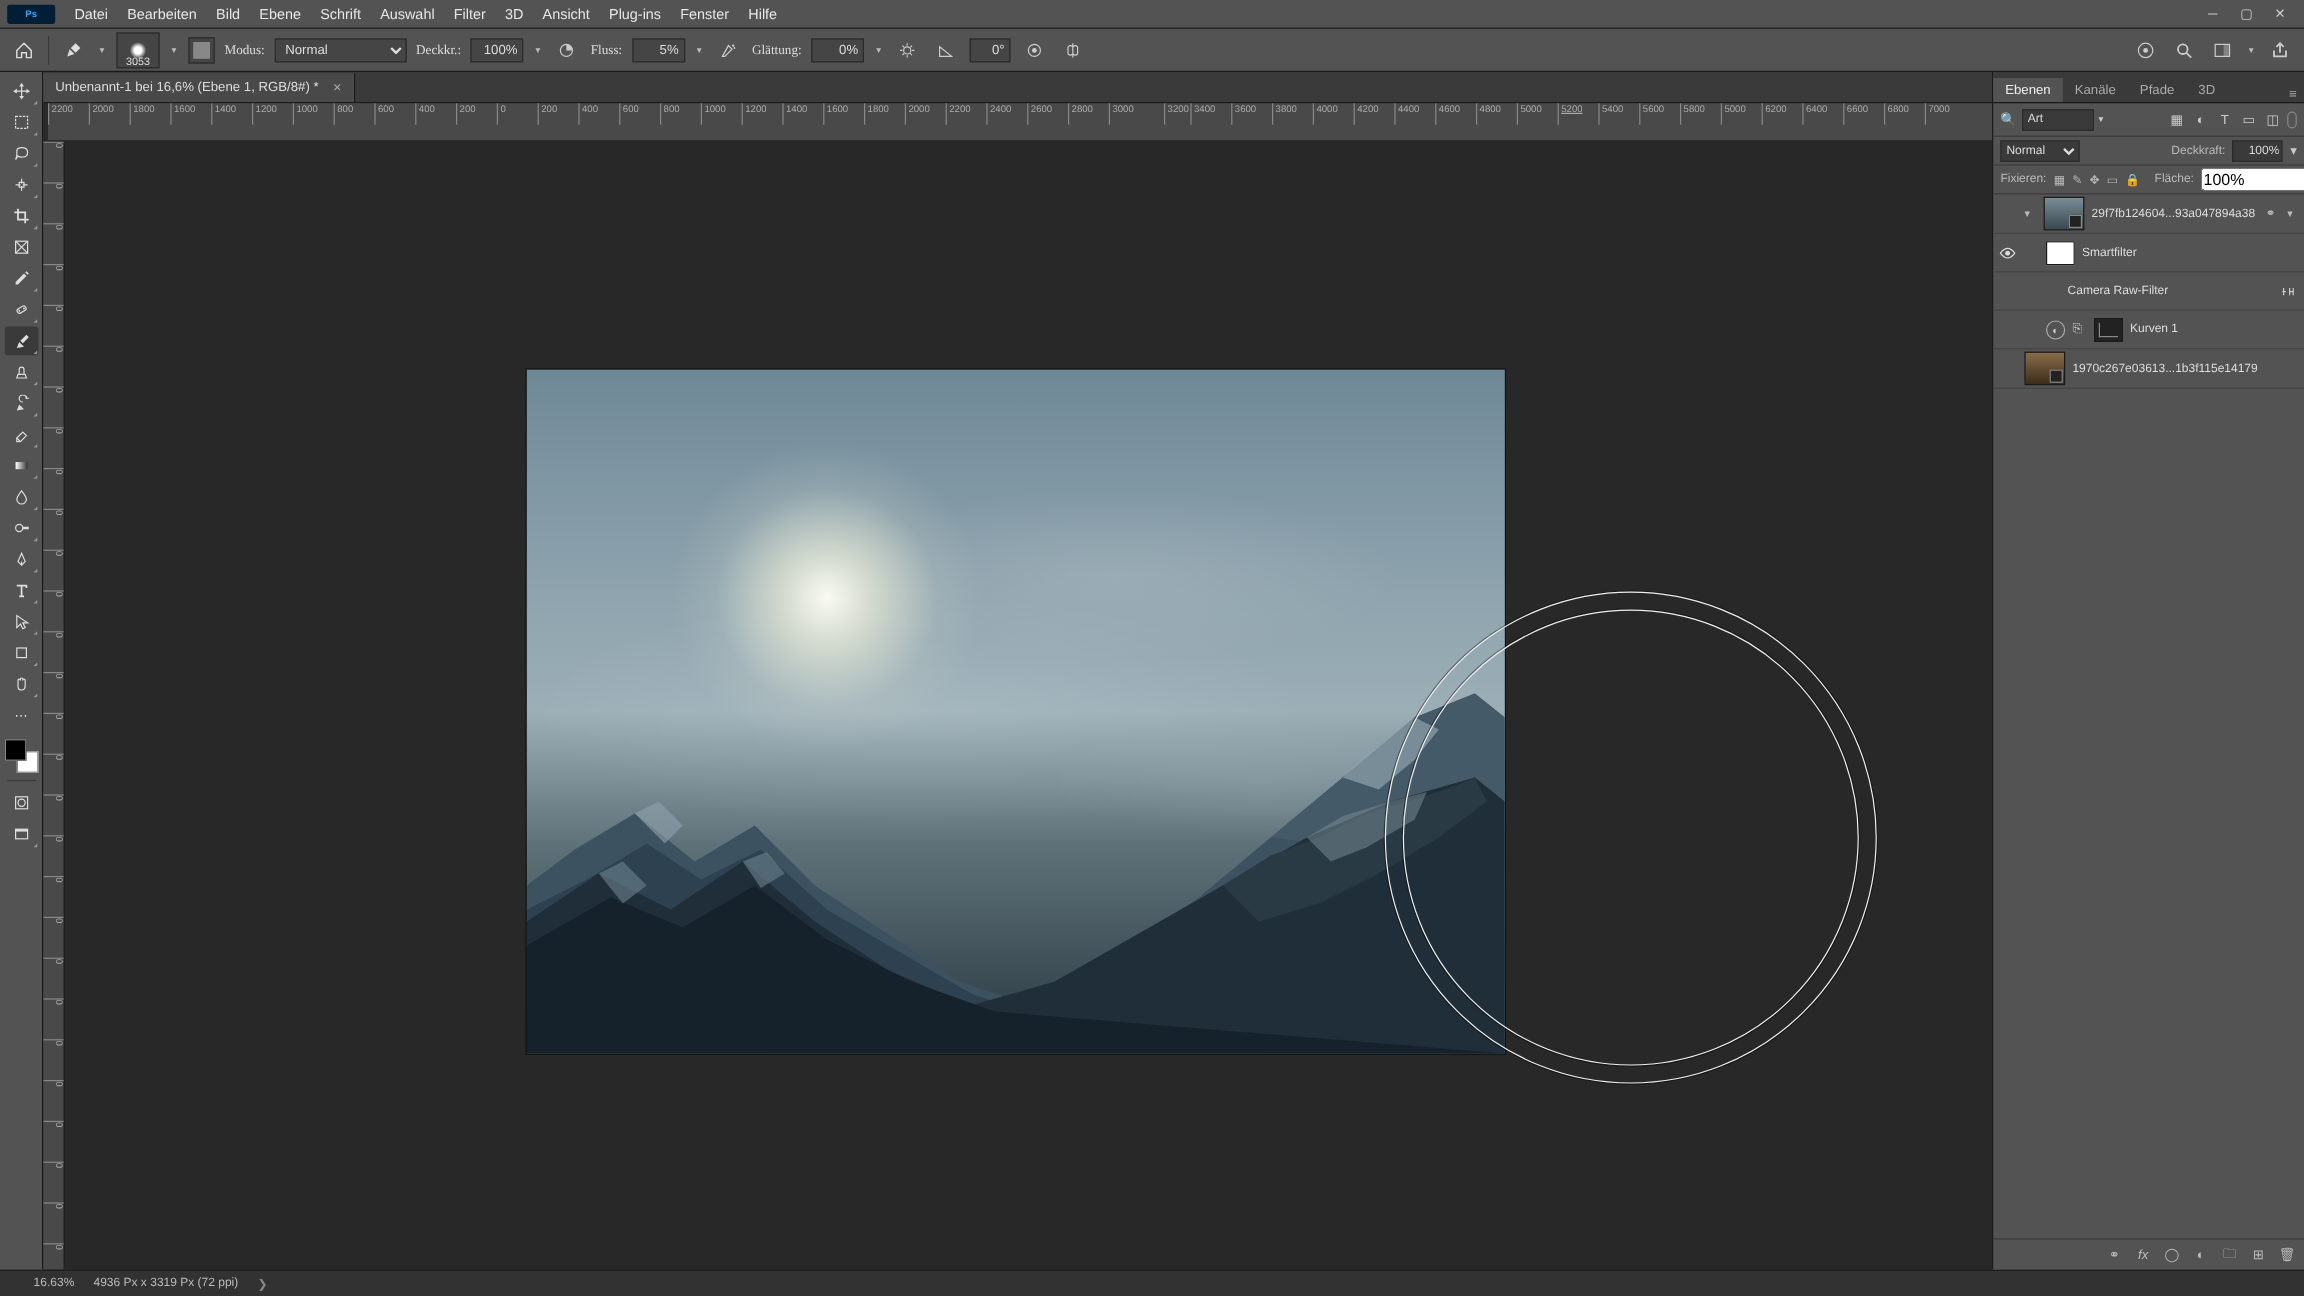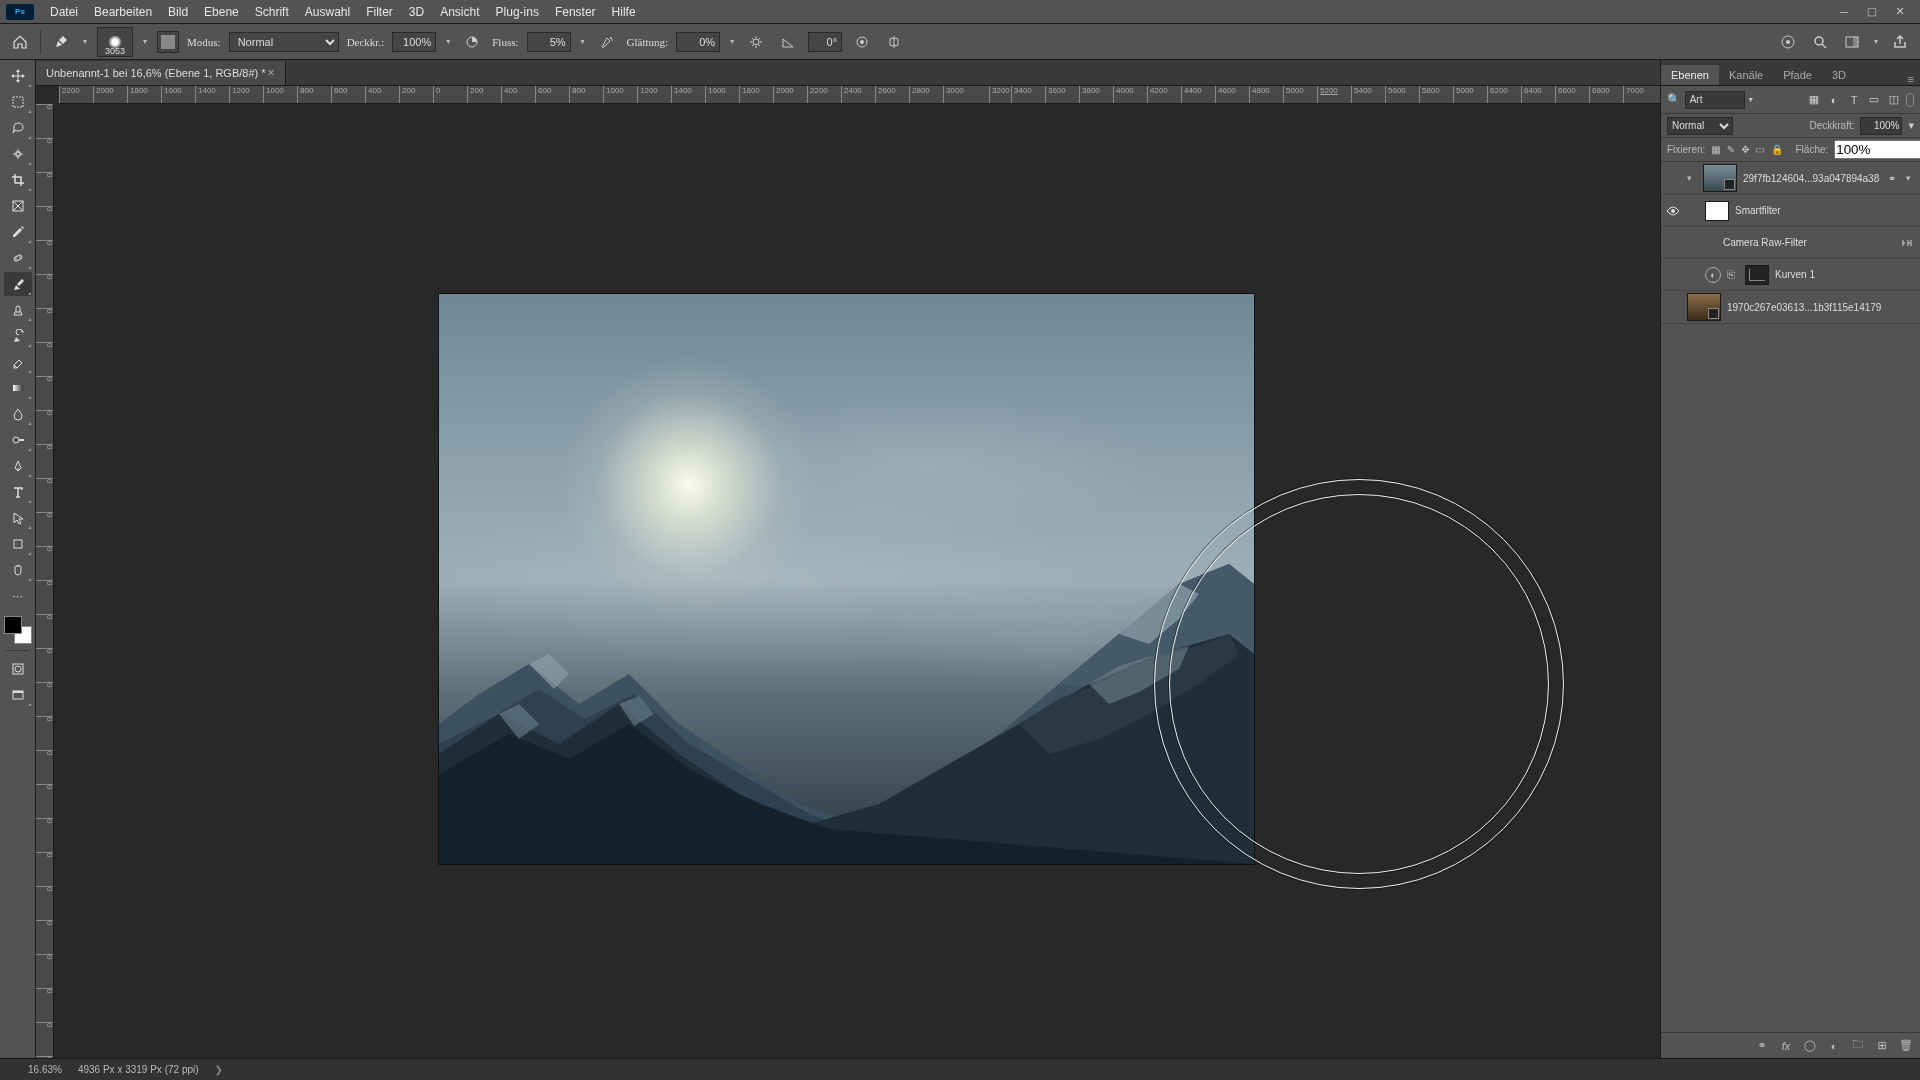--- a/index.html
+++ b/index.html
@@ -1,20 +1,20 @@
 <!DOCTYPE html>
 <html><head>
 <meta charset="utf-8">
 <style>
 * { margin: 0; padding: 0; box-sizing: border-box; user-select: none; }
 body { font-family: "Segoe UI", Tahoma, sans-serif; background: #323232; color: #ccc; font-size: 11px; overflow: hidden; width: 1920px; height: 1080px; }
 
 
 .menubar { height: 24px; background: #535353; display: flex; align-items: center; padding: 0 6px; border-bottom: 1px solid #1a1a1a; }
-.menubar .app-icon { width: 28px; height: 16px; background: #001e36; border-radius: 2px; display: flex; align-items: center; justify-content: center; font-size: 8px; font-weight: bold; color: #31a8ff; margin-right: 8px; }
+.menubar .app-icon { width: 40px; height: 16px; background: #001e36; border-radius: 2px; display: flex; align-items: center; justify-content: center; font-size: 8px; font-weight: bold; color: #31a8ff; margin-right: 8px; }
 .menubar .menu-item { padding: 0 8px; font-size: 12px; color: #e6e6e6; cursor: pointer; height: 24px; display: flex; align-items: center; }
 .menubar .spacer { flex: 1; }
 .menubar .win-btn { width: 28px; height: 24px; display: flex; align-items: center; justify-content: center; color: #ccc; }
 
 
 .optionsbar { height: 36px; background: #535353; display: flex; align-items: center; padding: 0 8px; border-bottom: 1px solid #1a1a1a; gap: 8px; font-size: 11px; color: #ddd; }
 .optionsbar .home-btn, .optionsbar .tool-btn, .optionsbar .icon-btn { width: 24px; height: 24px; display: flex; align-items: center; justify-content: center; border-radius: 2px; }
 .optionsbar .brush-preview { width: 36px; height: 30px; display: flex; flex-direction: column; align-items: center; justify-content: center; border: 1px solid #2a2a2a; background: #454545; position: relative; }
 .optionsbar .brush-preview .dot { width: 14px; height: 14px; background: radial-gradient(circle,#fff 0%,#fff 30%,rgba(255,255,255,0) 70%); border-radius: 50%; }
 .optionsbar .brush-preview .size { font-size: 9px; color: #ddd; position: absolute; bottom: 0; }
@@ -36,24 +36,24 @@
 .toolbox .tool.selected { background: #3a3a3a; }
 .toolbox .tool .tri { position: absolute; right: 1px; bottom: 1px; width: 0; height: 0; border-left: 3px solid transparent; border-bottom: 3px solid #999; }
 .toolbox .colors { margin-top: 6px; position: relative; width: 28px; height: 28px; }
 .toolbox .colors .fg { position: absolute; width: 18px; height: 18px; background: #000; border: 1px solid #888; left: 0; top: 0; z-index: 2; }
 .toolbox .colors .bg { position: absolute; width: 18px; height: 18px; background: #fff; border: 1px solid #888; right: 0; bottom: 0; z-index: 1; }
 .toolbox .sep { width: 24px; height: 1px; background: #3a3a3a; margin: 4px 0; }
 
 
 .doc-area { flex: 1; display: flex; flex-direction: column; background: #2a2a2a; position: relative; overflow: hidden; }
 .tabbar { height: 26px; background: #3a3a3a; display: flex; align-items: flex-end; border-bottom: 1px solid #1a1a1a; }
-.tabbar .tab { height: 24px; background: #494949; padding: 4px 10px; display: flex; align-items: center; font-size: 11px; color: #ddd; border-right: 1px solid #1a1a1a; gap: 2px; }
+.tabbar .tab { height: 24px; background: #494949; padding: 4px 10px; display: flex; align-items: center; font-size: 11px; color: #ddd; border-right: 1px solid #1a1a1a; gap: 12px; }
 .tabbar .tab .close { font-size: 12px; color: #aaa; }
 
-.ruler-h { height: 18px; background: #494949; border-bottom: 1px solid #1a1a1a; position: relative; overflow: hidden; margin-left: 23px; }
+.ruler-h { height: 32px; background: #494949; border-bottom: 1px solid #1a1a1a; position: relative; overflow: hidden; margin-left: 4px; }
 .ruler-h .tick { position: absolute; top: 0; height: 18px; border-left: 1px solid #888; font-size: 8px; color: #aaa; padding-left: 2px; display: flex; align-items: flex-start; }
 .canvas-wrap { display: flex; flex: 1; }
 .ruler-v { width: 18px; background: #494949; border-right: 1px solid #1a1a1a; position: relative; overflow: hidden; }
 .ruler-v .tick { position: absolute; left: 0; width: 18px; border-top: 1px solid #888; font-size: 8px; color: #aaa; writing-mode: vertical-rl; }
 .canvas { flex: 1; background: #282828; position: relative; overflow: hidden; }
 
 
 .image { position: absolute; left: 385px; top: 190px; width: 815px; height: 570px; background: linear-gradient(180deg,#6e8896 0%,#7e95a2 15%,#90a5af 35%,#9cafb7 50%,#5d7078 70%,#2a3840 100%); box-shadow: 0 0 0 1px #111; overflow: hidden; }
 .sun { position: absolute; left: 120px; top: 60px; width: 260px; height: 260px; background: radial-gradient(circle,rgba(255,255,245,0.95) 0%,rgba(240,240,220,0.7) 20%,rgba(200,210,200,0.2) 50%,rgba(0,0,0,0) 70%); border-radius: 50%; }
 .clouds { position: absolute; inset: 0; background:

